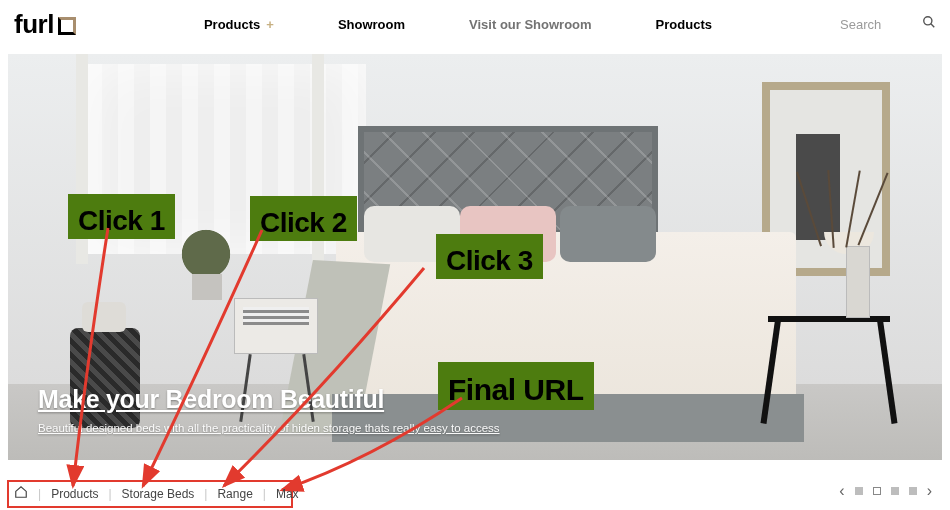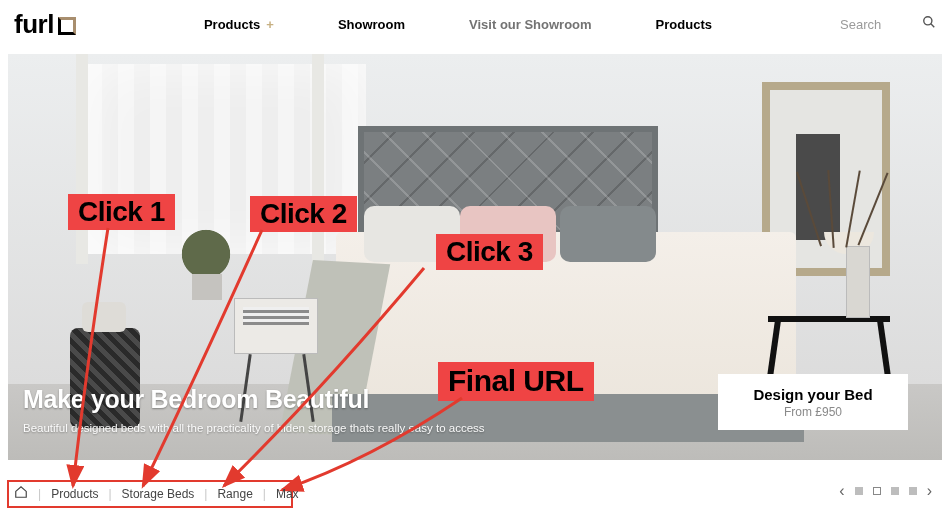--- a/index.html
+++ b/index.html
@@ -57,21 +57,21 @@
   .branches span{position:absolute;width:2px;height:78px;background:#5a4a3a;top:0;}
   .branches span:nth-child(1){left:10px;transform:rotate(-18deg);}
   .branches span:nth-child(2){left:32px;transform:rotate(-4deg);}
   .branches span:nth-child(3){left:54px;transform:rotate(10deg);}
   .branches span:nth-child(4){left:74px;transform:rotate(22deg);}
   .frame-art { position:absolute; right:52px; top:28px; width:128px; height:194px; background:#e5e5e2; border:8px solid #b6a98b; }
   .frame-art::after{content:"";position:absolute;left:26px;top:44px;width:44px;height:106px;background:#4a4a4a;}
   .art-bowl{position:absolute;right:68px;top:178px;width:50px;height:22px;background:#ece7de;border-radius:0 0 22px 22px;}
 
   
-  .hero-text { position: absolute; left: 15px; bottom: 26px; color: #fff; text-shadow: 0 1px 2px rgba(0,0,0,0.35); max-width: 520px; }
+  .hero-text { position: absolute; left: 30px; bottom: 26px; color: #fff; text-shadow: 0 1px 2px rgba(0,0,0,0.35); max-width: 520px; text-decoration: underline; }
   .hero-title { font-size: 25px; font-weight: 700; letter-spacing: -0.3px; }
   .hero-sub { font-size: 11.5px; margin-top: 8px; opacity: 0.95; }
 
   
   .cta { position: absolute; right: 34px; bottom: 30px; width: 190px; height: 56px; background: #fff; display: flex; flex-direction: column; align-items: center; justify-content: center; cursor: pointer; }
   .cta-title { font-size: 15px; font-weight: 800; color: #000; }
   .cta-sub { font-size: 12px; color: #8a8a8a; margin-top: 2px; }
 
   
   .breadcrumb { position: absolute; left: 14px; bottom: 8px; display: flex; align-items: center; gap: 10px; font-size: 12px; color: #444; }
@@ -79,21 +79,21 @@
   .bc-item { cursor: pointer; }
   .bc-box { position: absolute; left: 7px; bottom: 2px; width: 286px; height: 28px; border: 2px solid #e23a2e; pointer-events: none; }
 
   
   .pager { position: absolute; right: 18px; bottom: 10px; display: flex; align-items: center; gap: 10px; }
   .chev { font-size: 16px; color: #666; cursor: pointer; }
   .dot { width: 8px; height: 8px; background: #bdbdbd; }
   .dot.active { background: #fff; border: 1px solid #888; }
 
   
-  .anno { position: absolute; background: #ef4444; color: #000; font-weight: 900; font-family: Arial, sans-serif; padding: 3px 10px 4px; font-size: 28px; line-height: 1.05; letter-spacing: -0.5px; }
+  .anno { position: absolute; background: #4d7c0f; color: #000; font-weight: 900; font-family: Arial, sans-serif; padding: 12px 10px 4px; font-size: 28px; line-height: 1.05; letter-spacing: -0.5px; }
   .anno-1 { left: 68px; top: 194px; }
   .anno-2 { left: 250px; top: 196px; }
   .anno-3 { left: 404px; top: 234px; margin-left: 32px; }
   .anno-f { left: 438px; top: 362px; font-size: 30px; }
 
   
   .arrows { position: absolute; inset: 0; pointer-events: none; }
 </style>
 </head>
 <body>
@@ -158,24 +158,20 @@
       <span></span>
       <span></span>
       <span></span>
     </div>
 
   <div class="hero-text">
     <div class="hero-title">Make your Bedroom Beautiful</div>
     <div class="hero-sub">Beautiful designed beds with all the practicality of hiden storage thats really easy to access</div>
   </div>
 
-  <div class="cta">
-    <div class="cta-title">Design your Bed</div>
-    <div class="cta-sub">From £950</div>
-  </div>
 </div>
 
 <div class="anno anno-1">Click 1</div>
 <div class="anno anno-2">Click 2</div>
 <div class="anno anno-3">Click 3</div>
 <div class="anno anno-f">Final URL</div>
 
 <svg class="arrows" viewBox="0 0 950 510">
   <defs>
     <marker id="ah" markerWidth="10" markerHeight="10" refX="7" refY="3" orient="auto">

